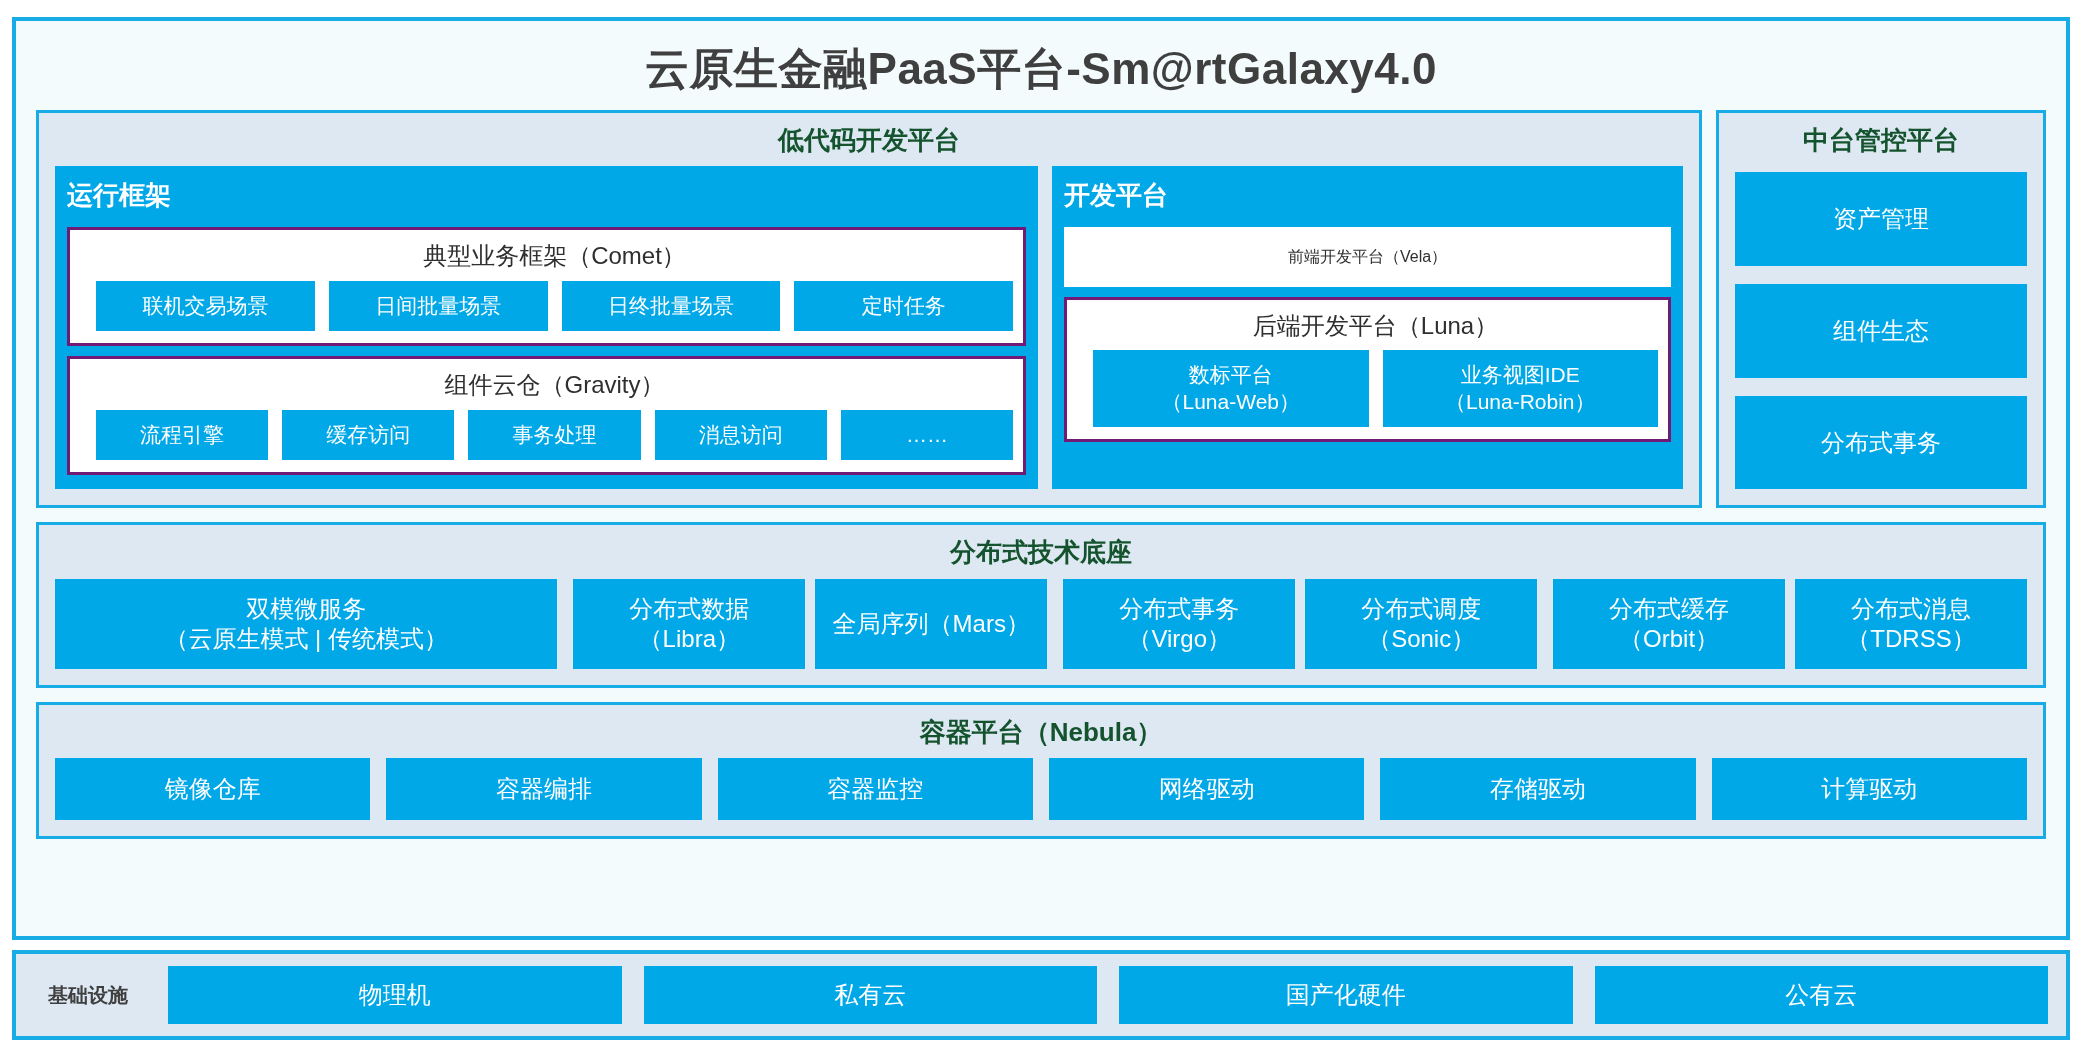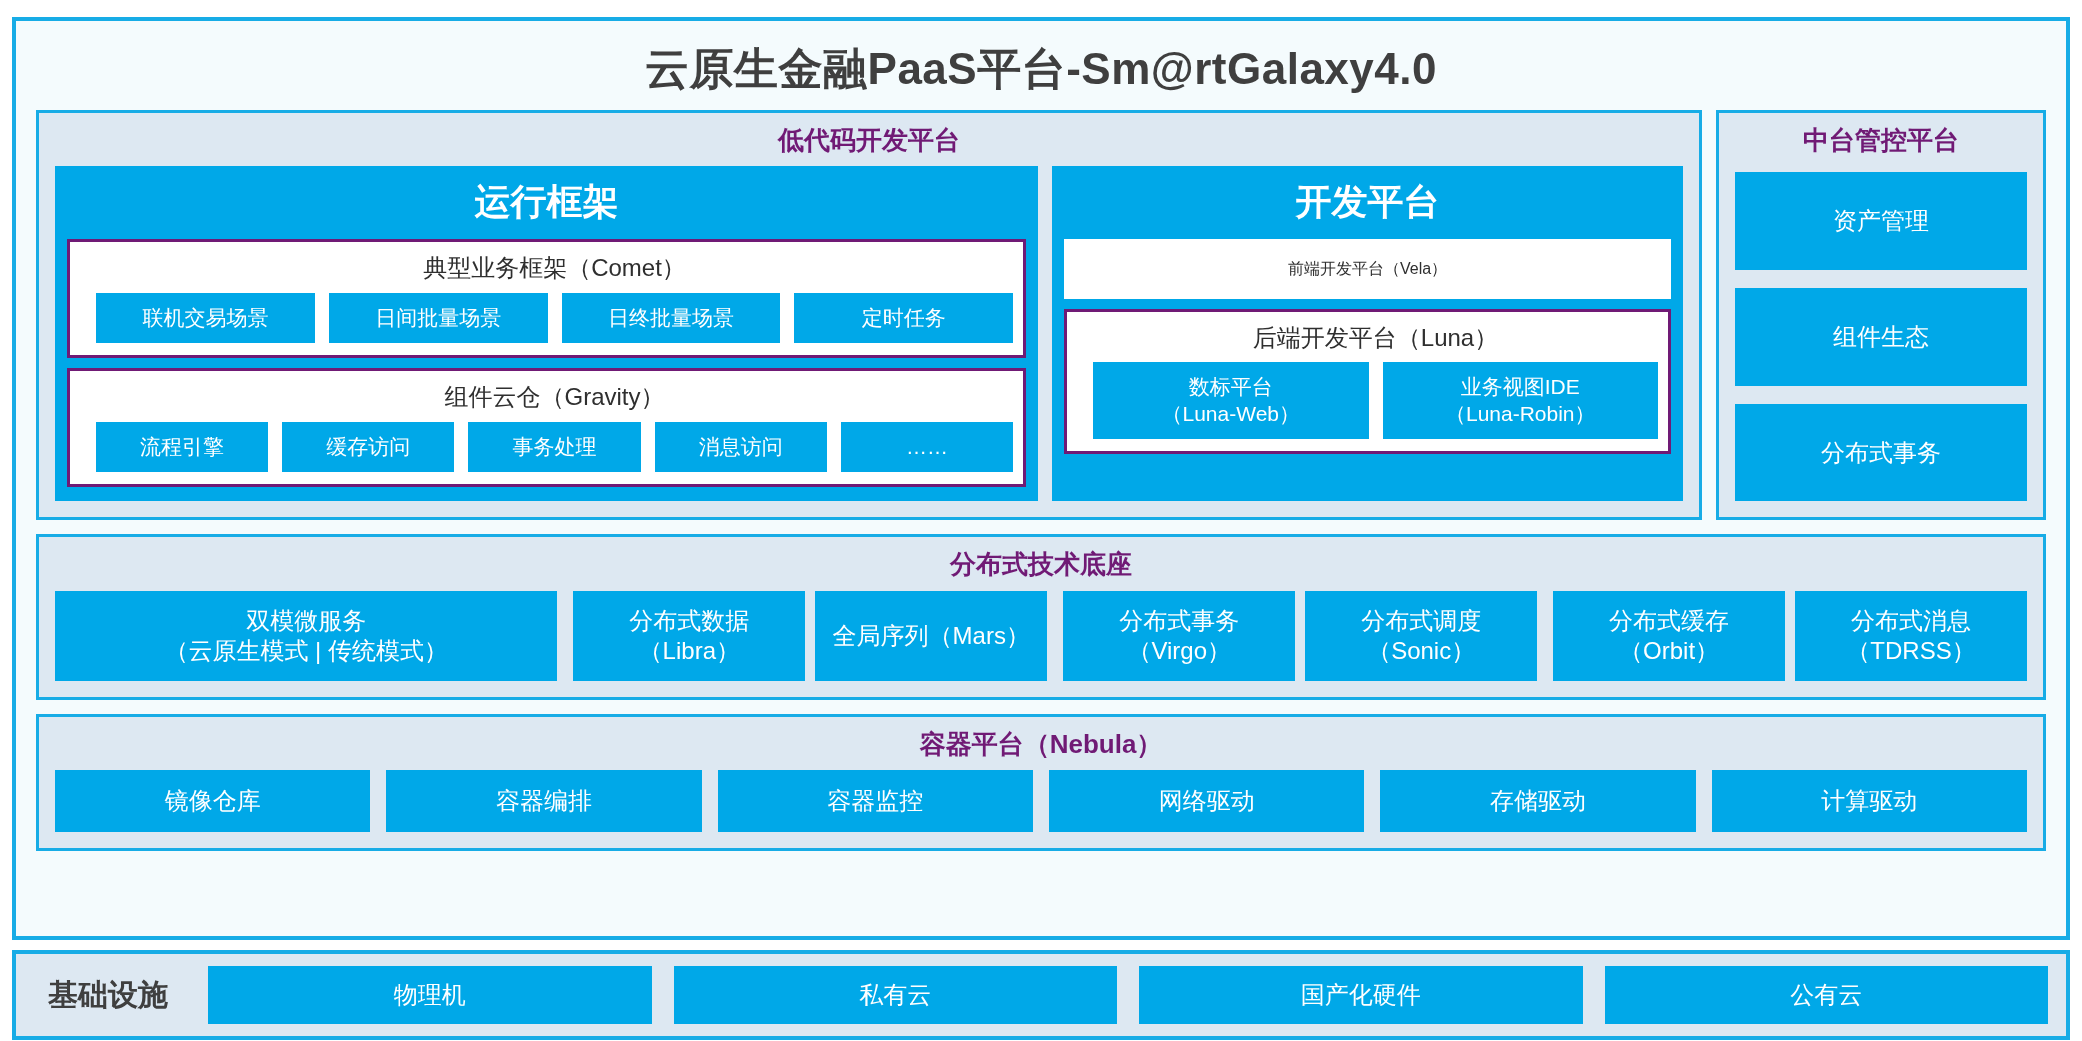--- a/index.html
+++ b/index.html
@@ -62,21 +62,21 @@
   .panel {
     border: 3px solid #17ace6;
     background: #dde8f2;
     box-sizing: border-box;
     padding: 12px 16px 16px 16px;
   }
   .panel-title {
     text-align: center;
     font-size: 26px;
     font-weight: bold;
-    color: #701a75;
+    color: #14532d;
     padding-bottom: 10px;
     line-height: 1.2;
   }
 
   
   .row-top {
     display: flex;
     gap: 14px;
     align-items: stretch;
   }
@@ -95,23 +95,22 @@
   
   .blue-card {
     background: #00a8e8;
     box-sizing: border-box;
     padding: 10px 12px 14px 12px;
     display: flex;
     flex-direction: column;
     gap: 10px;
   }
   .blue-card-title {
-    text-align: center;
     color: #ffffff;
-    font-size: 36px;
+    font-size: 26px;
     font-weight: bold;
     padding: 4px 0 6px 0;
     line-height: 1.2;
   }
 
   
   .white-box {
     background: #ffffff;
     border: 3px solid #701a75;
     box-sizing: border-box;
@@ -208,21 +207,21 @@
     border: 4px solid #17ace6;
     background: #dde8f2;
     box-sizing: border-box;
     padding: 12px 18px;
     display: flex;
     align-items: center;
     gap: 22px;
     flex: 0 0 auto;
   }
   .infra-label {
-    font-size: 30px;
+    font-size: 20px;
     font-weight: bold;
     color: #3f3f3f;
     flex: 0 0 auto;
     padding: 0 18px 0 14px;
     white-space: nowrap;
   }
   .infra-chips {
     display: flex;
     gap: 22px;
     flex: 1 1 auto;

